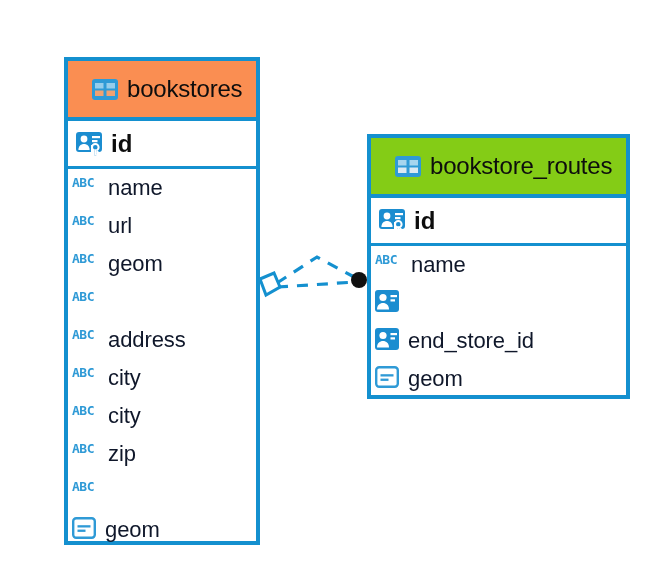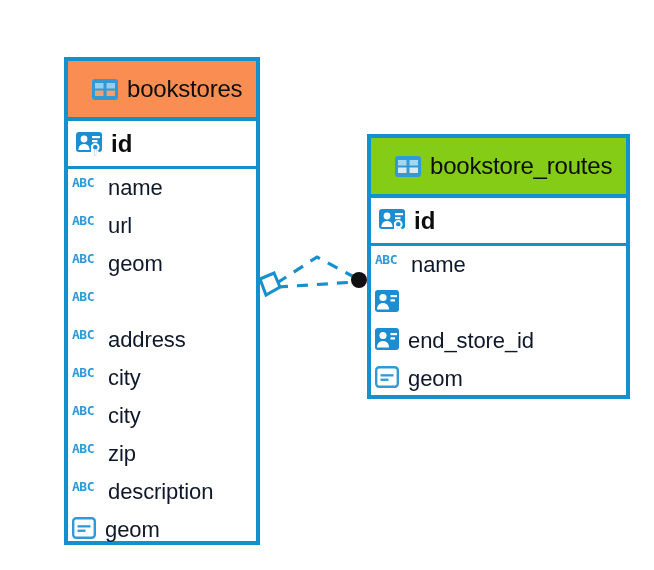--- a/index.html
+++ b/index.html
@@ -217,21 +217,20 @@
         <span class="icon icon-abc">
           <span class="abc-text">ABC</span>
         </span>
         <span class="field-label">zip</span>
       </div>
 
       <div class="field-row">
         <span class="icon icon-abc">
           <span class="abc-text">ABC</span>
         </span>
-        <span class="field-label">description</span>
       </div>
 
       <div class="field-row">
         <span class="icon icon-geom">
           <svg viewBox="0 0 24 22" width="24" height="22">
             <rect x="1.2" y="1.2" width="21.6" height="19.6" rx="3" fill="#ffffff" stroke="#2f9ad6" stroke-width="2.4"></rect>
             <rect x="5.5" y="8.2" width="13" height="2.3" fill="#2f9ad6"></rect>
             <rect x="5.5" y="12.6" width="8" height="2.3" fill="#2f9ad6"></rect>
           </svg>
         </span>

